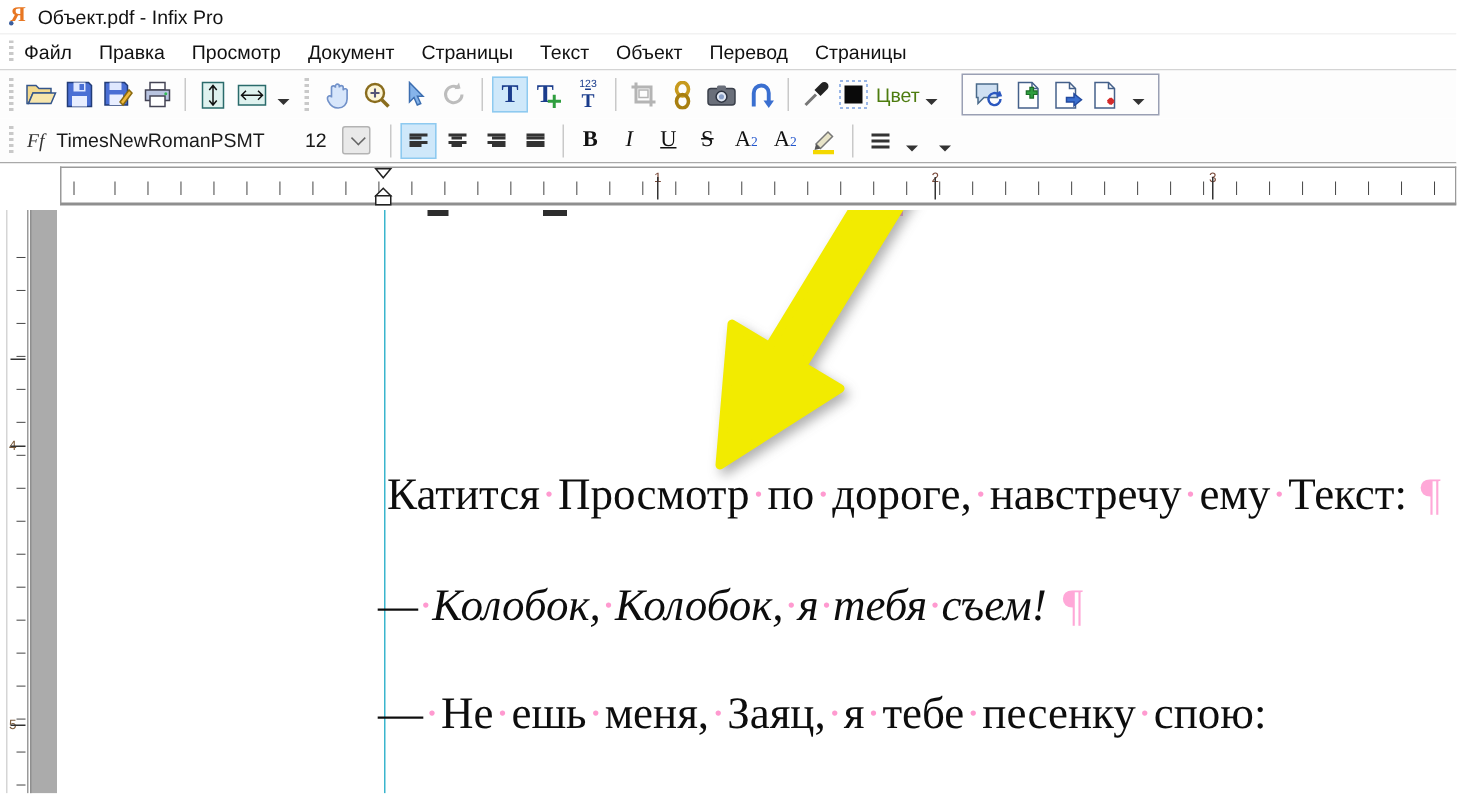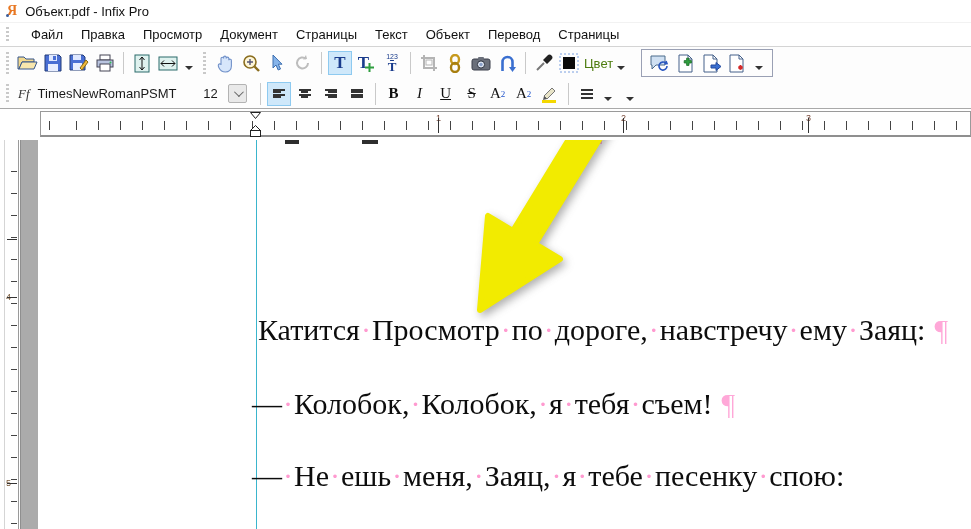--- a/index.html
+++ b/index.html
@@ -12,21 +12,21 @@
               background:#fff; display:flex; align-items:center; padding-left:7px; }
   .appicon { font-family:"Liberation Serif", serif; font-weight:bold; font-size:14px;
              color:#e87722; margin-right:8px; position:relative; }
   .appicon::after { content:""; position:absolute; left:-1px; bottom:2px; width:3px; height:3px;
                     background:#3b5f9e; border-radius:50%; }
   .titletext { font-size:13px; color:#111; }
 
   
   .menubar { position:absolute; left:0; top:22px; width:100%; height:25px; background:#fff;
              border-top:1px solid #f2f2f2; border-bottom:1px solid #d4d4d4;
-             display:flex; align-items:center; padding-left:22px; }
+             display:flex; align-items:center; padding-left:7px; }
   .menubar::before { content:""; position:absolute; left:6px; top:4px; bottom:4px; width:3px;
              background-image:repeating-linear-gradient(to bottom,#c9c9c9 0 2px,transparent 2px 4px); }
   .menuitem { font-size:13px; color:#111; padding:3px 9px; cursor:default; }
 
   
   .toolbar1 { position:absolute; left:0; top:47px; width:100%; height:32px; background:#fdfdfd;
               display:flex; align-items:center; padding-left:14px; }
   .toolbar1::before, .toolbar2::before { content:""; position:absolute; left:6px; top:5px; bottom:5px; width:3px;
               background-image:repeating-linear-gradient(to bottom,#c9c9c9 0 2px,transparent 2px 4px); }
   .toolbar2 { position:absolute; left:0; top:79px; width:100%; height:30px; background:#fdfdfd;
@@ -384,22 +384,22 @@
     </div>
     <div class="graystrip"></div>
     <div class="page">
       <div class="remnant" style="left:247px;top:0;width:14px;height:4px"></div>
       <div class="remnant" style="left:324px;top:0;width:16px;height:4px"></div>
       <div class="remnant" style="left:558px;top:0;width:6px;height:4px;background:#ffaad6"></div>
     </div>
     <div class="frameline"></div>
 
     <div id="doclines">
-        <div class="docline line1"><span>Катится</span><span class="spdot">·</span><span>Просмотр</span><span class="spdot">·</span><span>по</span><span class="spdot">·</span><span>дороге,</span><span class="spdot">·</span><span>навстречу</span><span class="spdot">·</span><span>ему</span><span class="spdot">·</span><span>Заяц:</span><span class="pilcrow">¶</span></div>
-        <div class="docline line2" style="margin-left: -6px;"><span>—</span><span class="spdot">·</span><span>Колобок,</span><span class="spdot">·</span><span>Колобок,</span><span class="spdot">·</span><span>я</span><span class="spdot">·</span><span>тебя</span><span class="spdot">·</span><span>съем!</span><span class="pilcrow">¶</span></div>
+        <div class="docline line1"><span>Катится</span><span class="spdot">·</span><span>Просмотр</span><span class="spdot">·</span><span>по</span><span class="spdot">·</span><span>дороге,</span><span class="spdot">·</span><span>навстречу</span><span class="spdot">·</span><span>ему</span><span class="spdot">·</span><span>Текст:</span><span class="pilcrow">¶</span></div>
+        <div class="docline line2" style="margin-left: -6px; font-style: italic;"><span>—</span><span class="spdot">·</span><span>Колобок,</span><span class="spdot">·</span><span>Колобок,</span><span class="spdot">·</span><span>я</span><span class="spdot">·</span><span>тебя</span><span class="spdot">·</span><span>съем!</span><span class="pilcrow">¶</span></div>
         <div class="docline line3" style="margin-left: -6px;"><span>—</span><span class="spdot">·</span><span>Не</span><span class="spdot">·</span><span>ешь</span><span class="spdot">·</span><span>меня,</span><span class="spdot">·</span><span>Заяц,</span><span class="spdot">·</span><span>я</span><span class="spdot">·</span><span>тебе</span><span class="spdot">·</span><span>песенку</span><span class="spdot">·</span><span>спою:</span></div>
       </div>
 
     <svg class="arrowsvg" viewBox="0 140 971 529">
       <polygon points="480,450 560,399 535,384 673,159 651,145 513,371 488,356" fill="#f2eb00" stroke="#f2eb00" stroke-width="6" stroke-linejoin="round"></polygon>
     </svg>
   </div>
 </div>
 
 </body></html>

